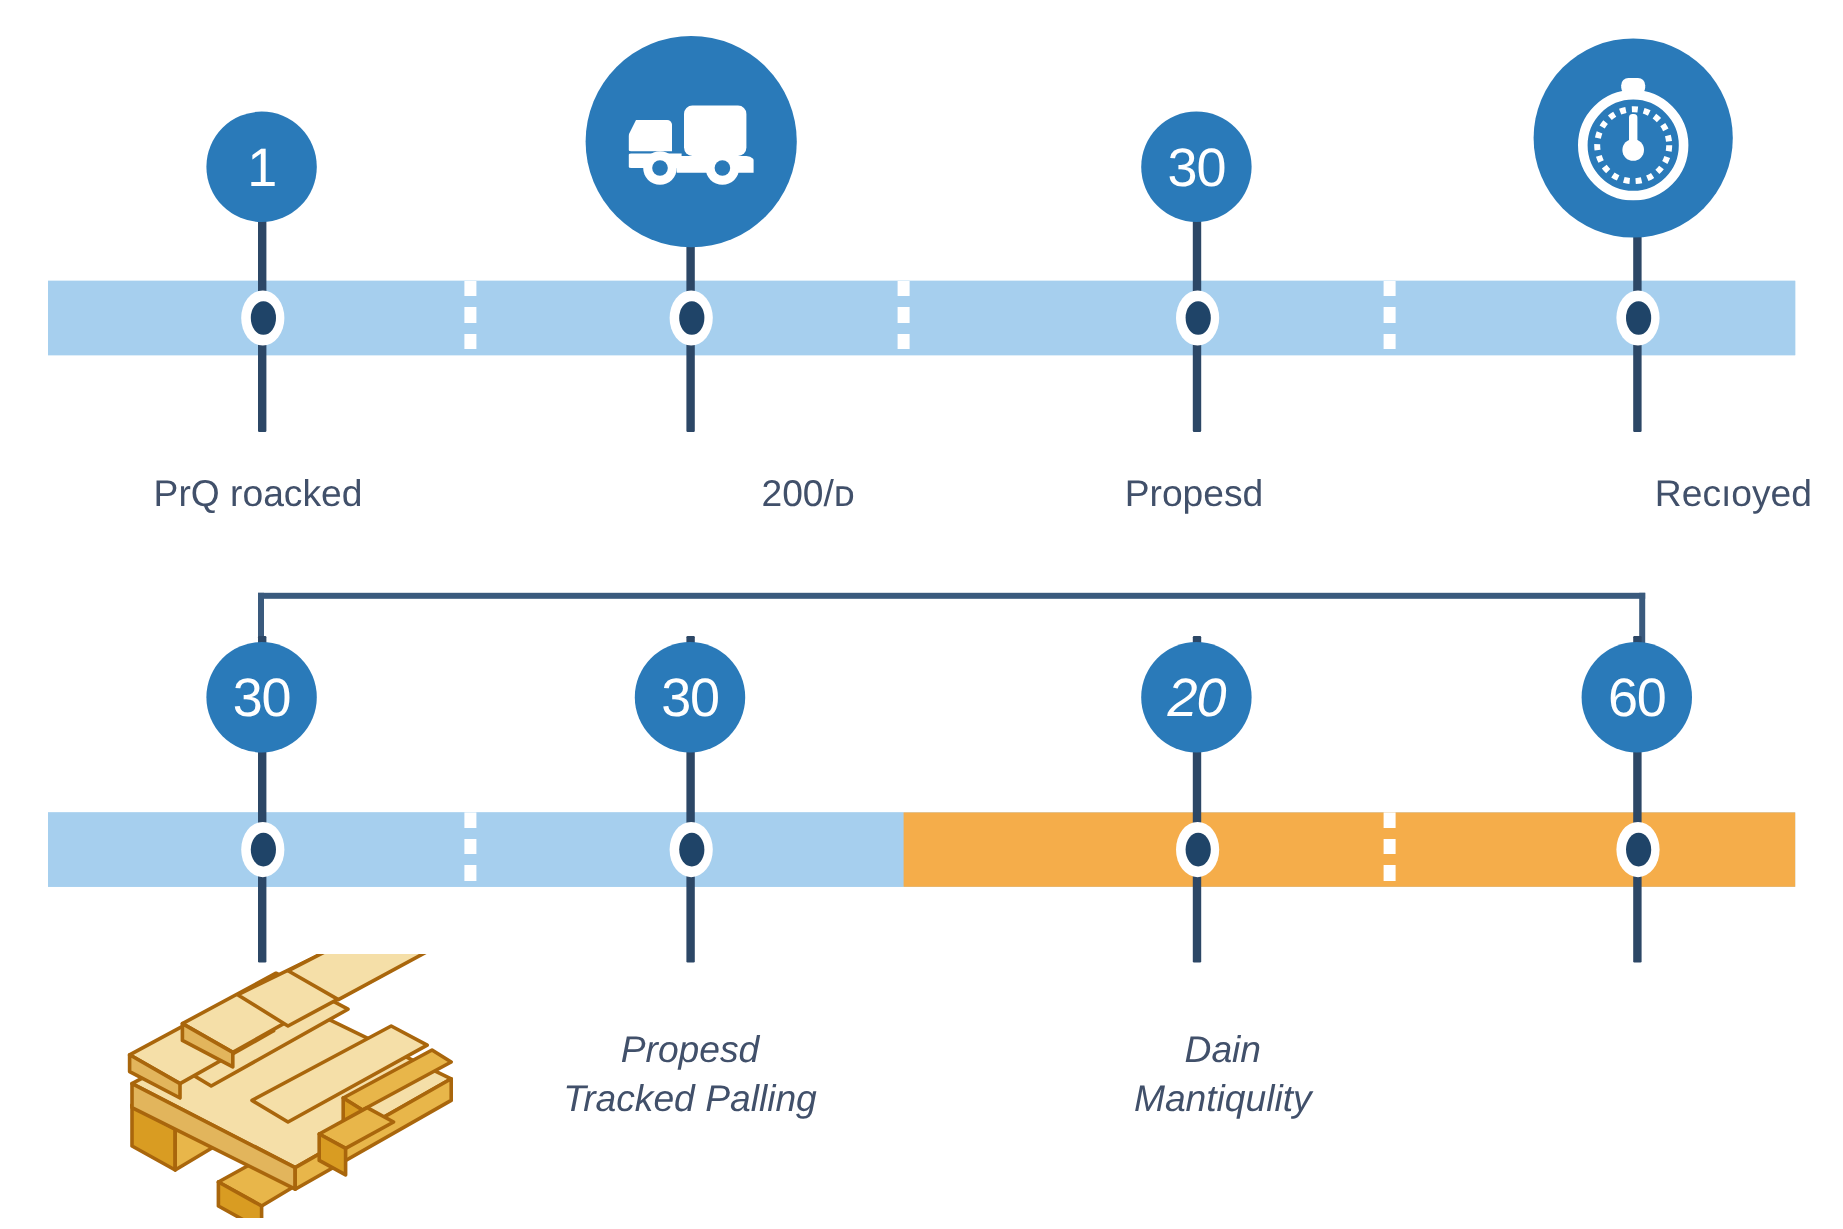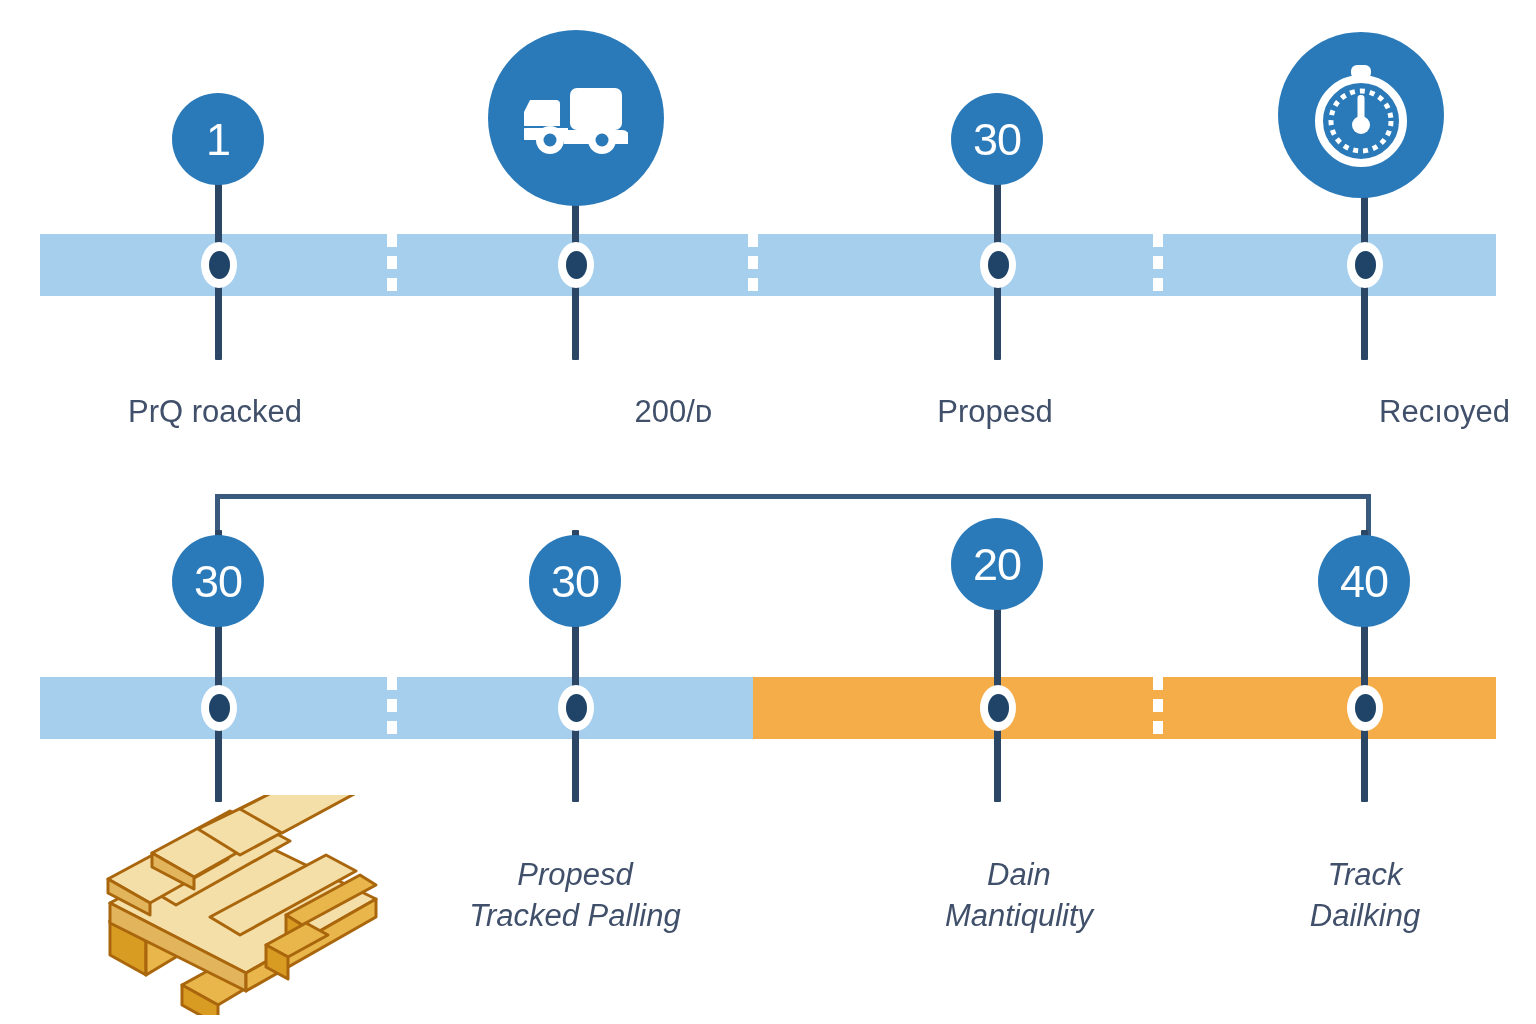--- a/index.html
+++ b/index.html
@@ -200,22 +200,22 @@
     </div>
   <div class="node-dot" style="left:980px;top:685px;">
       <i></i>
     </div>
   <div class="node-dot" style="left:1347px;top:685px;">
       <i></i>
     </div>
 
   <div class="circle c-num-bot" style="left:172px;top:535px;">30</div>
   <div class="circle c-num-bot" style="left:529px;top:535px;">30</div>
-  <div class="circle c-num-bot" style="left:951px;top:518px;">20</div>
-  <div class="circle c-num-bot" style="left:1318px;top:535px;">40</div>
+  <div class="circle c-num-bot" style="left:951px;top:535px;font-style:italic;">20</div>
+  <div class="circle c-num-bot" style="left:1318px;top:535px;">60</div>
 
   <div class="pallet" style="left:90px;top:795px;">
     <svg width="300" height="220" viewBox="0 0 300 220" aria-hidden="true">
       <g stroke="#a9660c" stroke-width="3" stroke-linejoin="round">
 
         <path d="M20 126 L60 104 L96 122 L56 146 Z" fill="#e8b64a"></path>
         <path d="M20 126 L20 160 L56 180 L56 146 Z" fill="#d99c22"></path>
         <path d="M56 146 L56 180 L96 156 L96 122 Z" fill="#e8b64a"></path>
 
         <path d="M92 190 L132 168 L168 186 L128 210 Z" fill="#e8b64a"></path>
@@ -244,16 +244,14 @@
         <path d="M176 150 L216 128 L238 140 L198 162 Z" fill="#e8b64a"></path>
         <path d="M176 150 L176 172 L198 184 L198 162 Z" fill="#d99c22"></path>
       </g>
     </svg>
   </div>
 
   <div class="label two-line" style="left:420px;top:855px;width:310px;">Propesd
 Tracked Palling</div>
   <div class="label two-line" style="left:869px;top:855px;width:300px;">Dain
 Mantiqulity</div>
-  <div class="label two-line" style="left:1215px;top:855px;width:300px;">Track
-Dailking</div>
 
 </div>
 
 </body></html>

